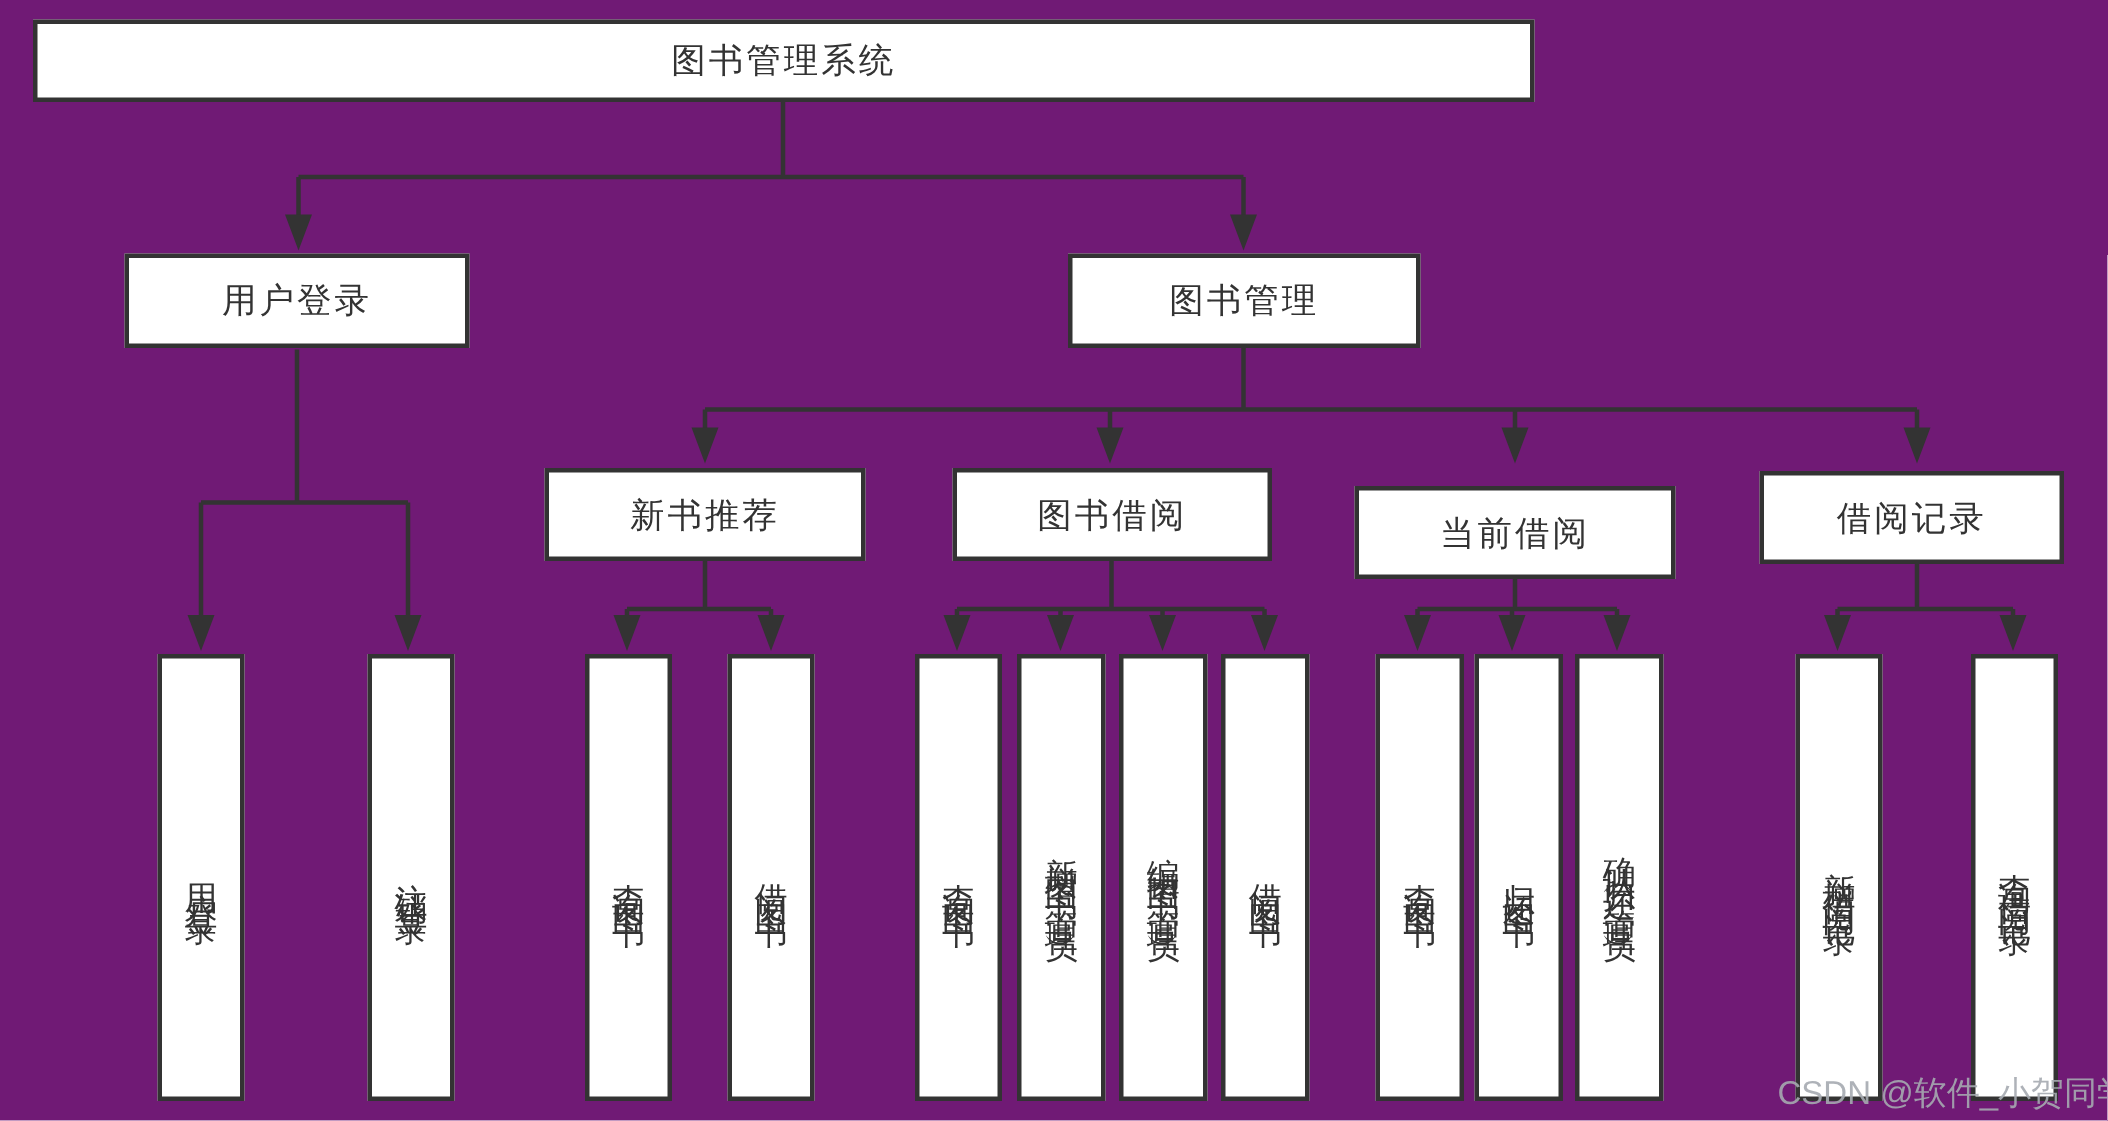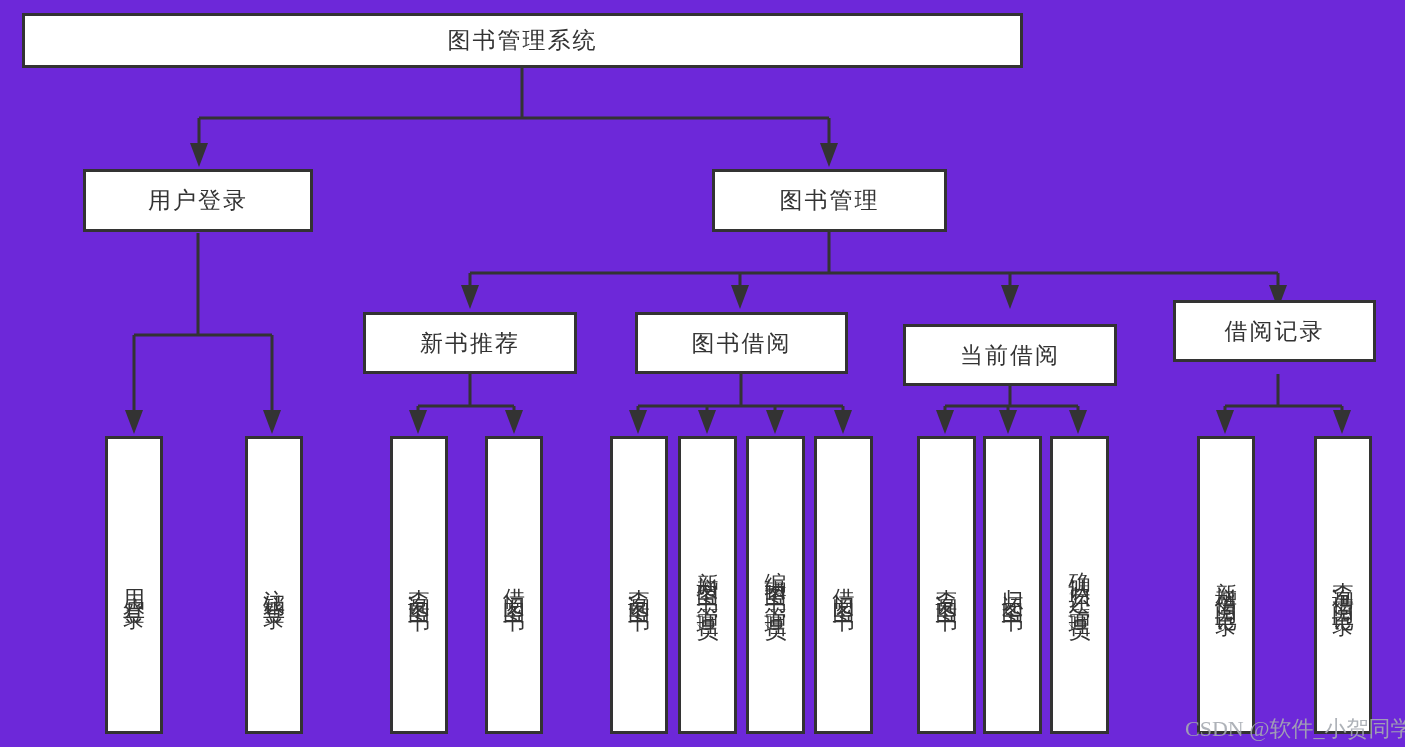--- a/index.html
+++ b/index.html
@@ -1,22 +1,22 @@
 <!DOCTYPE html>
 <html><head>
 <meta charset="utf-8">
 <style>
   html, body { margin: 0; padding: 0; background: #ffffff; }
   #canvas {
     position: relative;
     width: 1405px;
     height: 747px;
-    background: #6d28d9;
+    background: #701a75;
     overflow: hidden;
-    font-family: Liberation Serif, serif;
+    font-family: Liberation Sans, sans-serif;
   }
   #connectors {
     position: absolute;
     left: 0; top: 0;
     z-index: 1;
   }
   .hbox {
     position: absolute;
     z-index: 2;
     box-sizing: border-box;
@@ -113,21 +113,21 @@
 
   <div class="hbox" style="left:363px; top:312px; width:214px; height:62px;">
     <span class="label">新书推荐</span>
   </div>
   <div class="hbox" style="left:635px; top:312px; width:213px; height:62px;">
     <span class="label">图书借阅</span>
   </div>
   <div class="hbox" style="left:903px; top:324px; width:214px; height:62px;">
     <span class="label">当前借阅</span>
   </div>
-  <div class="hbox" style="left:1173px; top:300px; width:203px; height:62px;">
+  <div class="hbox" style="left:1173px; top:314px; width:203px; height:62px;">
     <span class="label">借阅记录</span>
   </div>
 
   <div class="vbox" style="left:105px;">
     <span class="label">用户登录</span>
   </div>
   <div class="vbox" style="left:245px;">
     <span class="label">注销登录</span>
   </div>
 

